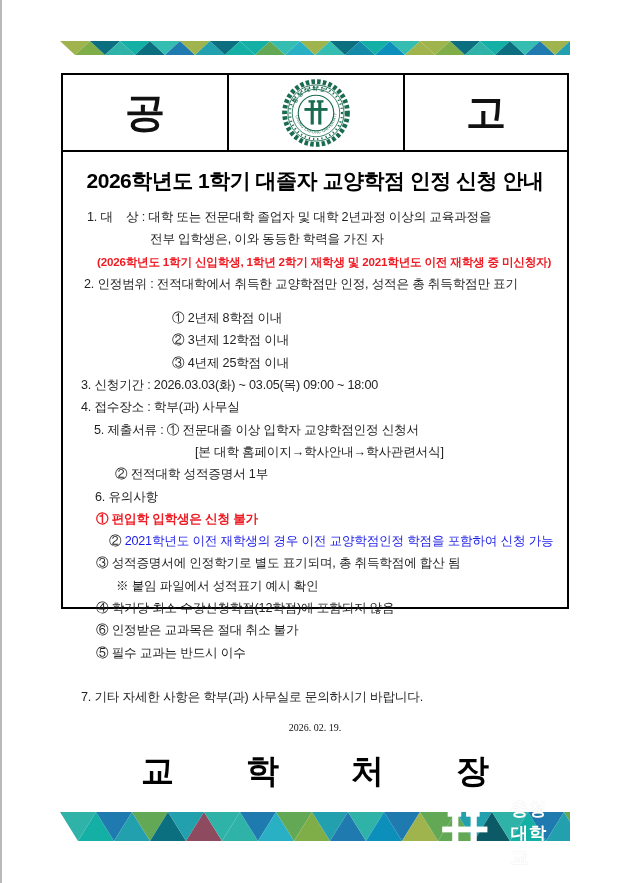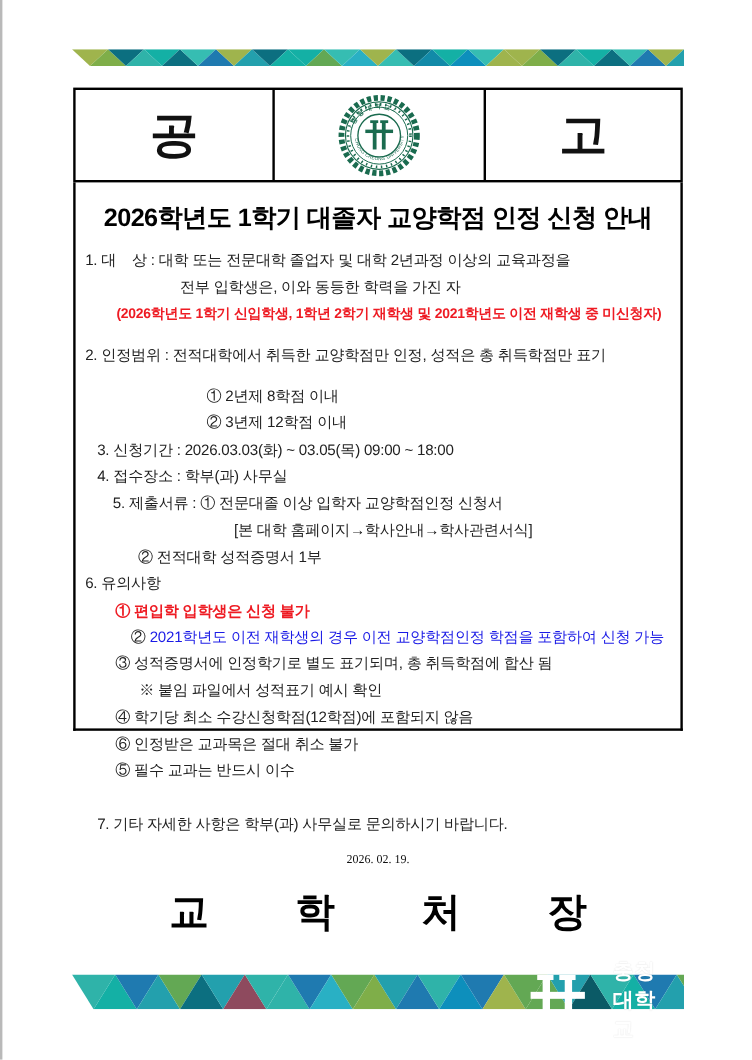--- a/index.html
+++ b/index.html
@@ -152,32 +152,33 @@
       </svg>
     </div>
     <div class="hcell go">
       <span class="big-char">고</span>
     </div>
   </div>
 
   <div class="main-box">
     <div class="title">2026학년도 1학기 대졸자 교양학점 인정 신청 안내</div>
     <div class="lines" id="lines">
-        <div class="line normal" style="padding-left: 8px;"><span class="txt">1. 대    상 : 대학 또는 전문대학 졸업자 및 대학 2년과정 이상의 교육과정을</span></div>
+        <div class="line normal" style="padding-left: 24px;"><span class="txt">1. 대    상 : 대학 또는 전문대학 졸업자 및 대학 2년과정 이상의 교육과정을</span></div>
         <div class="line normal" style="padding-left: 87px;"><span class="txt">전부 입학생은, 이와 동등한 학력을 가진 자</span></div>
         <div class="line red-bold-small" style="padding-left: 34px;"><span class="txt">(2026학년도 1학기 신입학생, 1학년 2학기 재학생 및 2021학년도 이전 재학생 중 미신청자)</span></div>
-        <div class="line normal" style="padding-left: 8px; margin-top: 12px;"><span class="txt">2. 인정범위 : 전적대학에서 취득한 교양학점만 인정, 성적은 총 취득학점만 표기</span></div>
+        <div class="line normal" style="padding-left: 21px;"><span class="txt">2. 인정범위 : 전적대학에서 취득한 교양학점만 인정, 성적은 총 취득학점만 표기</span></div>
         <div class="line normal" style="padding-left: 109px; margin-top: 12px;"><span class="txt">① 2년제 8학점 이내</span></div>
         <div class="line normal" style="padding-left: 109px;"><span class="txt">② 3년제 12학점 이내</span></div>
+        <div class="line normal" style="padding-left: 109px;"><span class="txt">③ 4년제 25학점 이내</span></div>
         <div class="line normal" style="padding-left: 18px;"><span class="txt">3. 신청기간 : 2026.03.03(화) ~ 03.05(목) 09:00 ~ 18:00</span></div>
         <div class="line normal" style="padding-left: 18px;"><span class="txt">4. 접수장소 : 학부(과) 사무실</span></div>
         <div class="line normal" style="padding-left: 31px;"><span class="txt">5. 제출서류 : ① 전문대졸 이상 입학자 교양학점인정 신청서</span></div>
         <div class="line normal" style="padding-left: 132px;"><span class="txt">[본 대학 홈페이지→학사안내→학사관련서식]</span></div>
         <div class="line normal" style="padding-left: 52px;"><span class="txt">② 전적대학 성적증명서 1부</span></div>
-        <div class="line normal" style="padding-left: 8px;"><span class="txt">6. 유의사항</span></div>
+        <div class="line normal" style="padding-left: 32px;"><span class="txt">6. 유의사항</span></div>
         <div class="line red-bold" style="padding-left: 33px;"><span class="txt">① 편입학 입학생은 신청 불가</span></div>
         <div class="line blue" style="padding-left: 46px;"><span class="pfx">② </span><span class="txt">2021학년도 이전 재학생의 경우 이전 교양학점인정 학점을 포함하여 신청 가능</span></div>
         <div class="line normal" style="padding-left: 33px;"><span class="txt">③ 성적증명서에 인정학기로 별도 표기되며, 총 취득학점에 합산 됨</span></div>
         <div class="line normal" style="padding-left: 53px;"><span class="txt">※ 붙임 파일에서 성적표기 예시 확인</span></div>
         <div class="line normal" style="padding-left: 33px;"><span class="txt">④ 학기당 최소 수강신청학점(12학점)에 포함되지 않음</span></div>
         <div class="line normal" style="padding-left: 33px;"><span class="txt">⑥ 인정받은 교과목은 절대 취소 불가</span></div>
         <div class="line normal" style="padding-left: 33px;"><span class="txt">⑤ 필수 교과는 반드시 이수</span></div>
         <div class="line normal" style="padding-left: 0px;"><span class="txt"></span></div>
         <div class="line normal" style="padding-left: 18px;"><span class="txt">7. 기타 자세한 사항은 학부(과) 사무실로 문의하시기 바랍니다.</span></div>
       </div>

